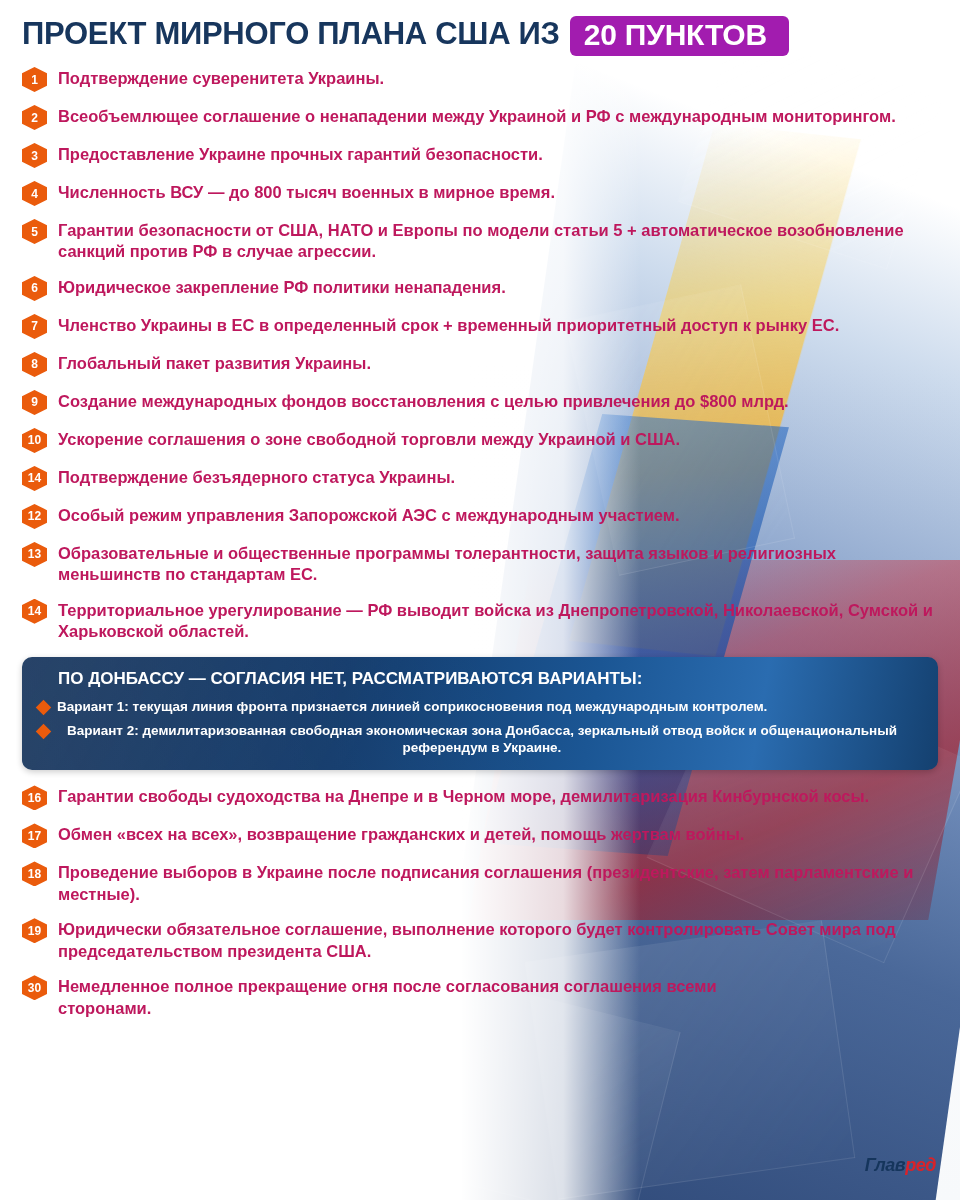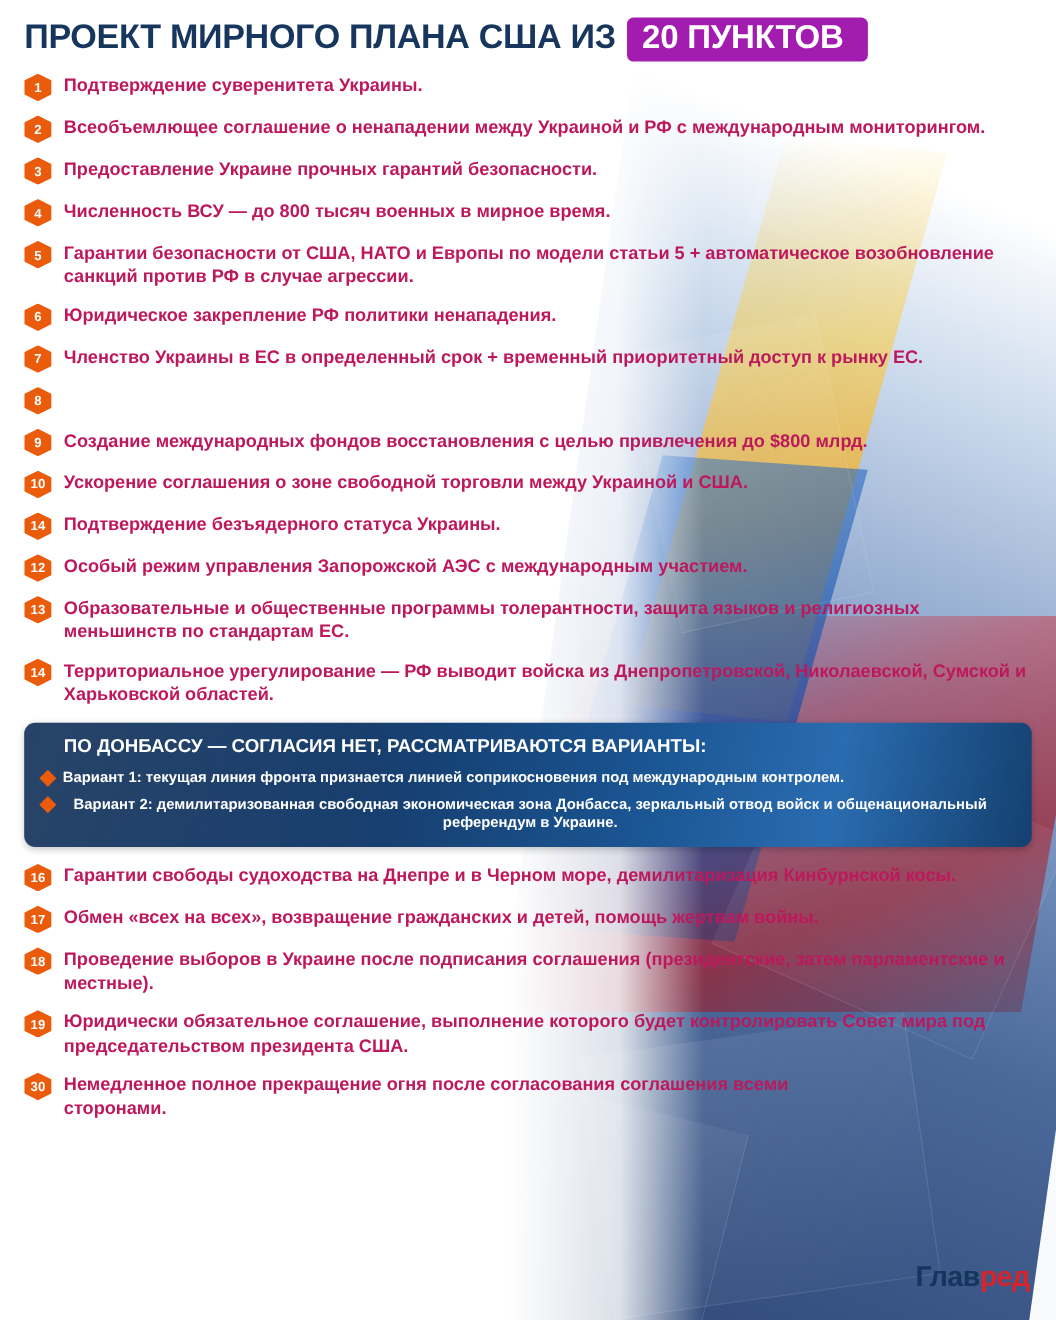--- a/index.html
+++ b/index.html
@@ -197,23 +197,24 @@
     max-width: 850px;
     text-align: center;
   }
 
   
   .logo {
     position: absolute;
     right: 24px;
     bottom: 24px;
     z-index: 5;
-    font-size: 26px;
+    font-size: 18px;
     font-weight: bold;
     letter-spacing: -0.5px;
+    font-style: italic;
   }
   .logo .a { color: #15355c; }
   .logo .b { color: #d8232a; }
 </style>
 </head>
 <body>
 
 <div class="bg">
   <div class="flagblue"></div>
   <div class="redstripe"></div>
@@ -290,20 +291,21 @@
           <span>7</span>
         </div>
       <div class="txt">Членство Украины в ЕС в определенный срок + временный приоритетный доступ к рынку ЕС.</div>
     </div>
 
     <div class="item">
       <div class="num">
           <div class="hex"></div>
           <span>8</span>
         </div>
+      <div class="txt">Глобальный пакет развития Украины.</div>
     </div>
 
     <div class="item">
       <div class="num">
           <div class="hex"></div>
           <span>9</span>
         </div>
       <div class="txt">Создание международных фондов восстановления с целью привлечения до $800 млрд.</div>
     </div>
 

